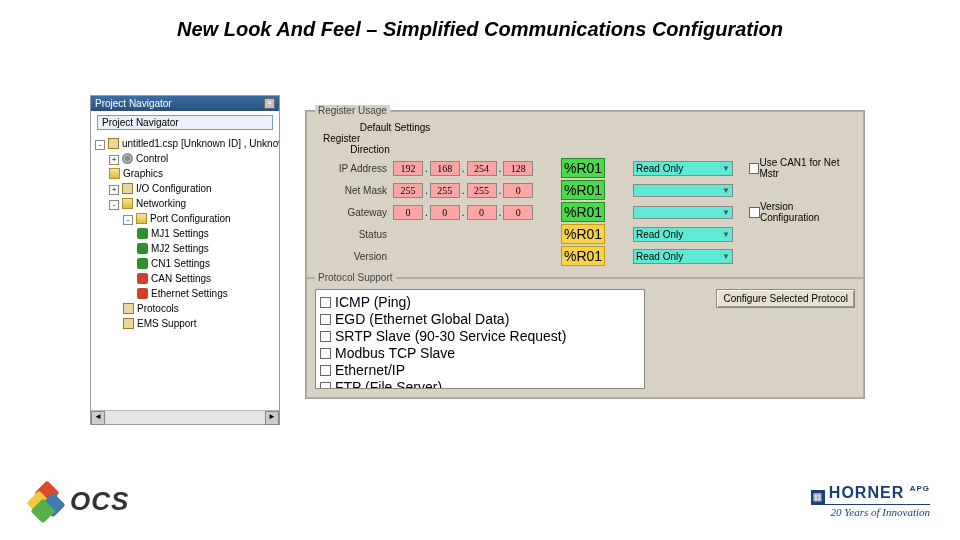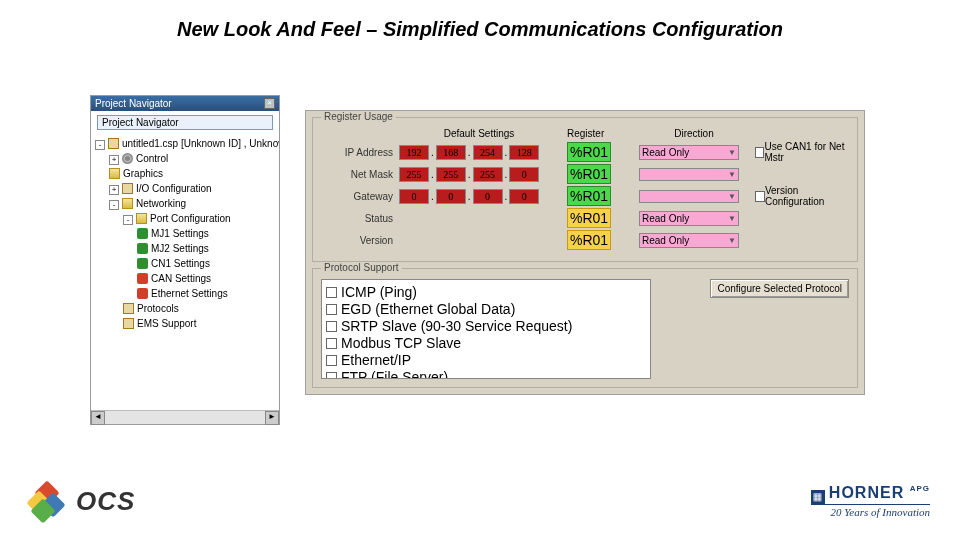--- a/index.html
+++ b/index.html
@@ -78,60 +78,59 @@
   .config-panel{
     position:absolute;
     left:215px; top:15px;
     width:560px;
     background:#d8d2c4;
     border:1px solid #a0a0a0;
     font-size:10px;
   }
   .groupbox{
     border:1px solid #b0b0a0;
-    margin:6px;
     position:relative;
     padding:10px 8px 8px 8px;
   }
   .group-legend{
     position:absolute;top:-7px;left:8px;
     background:#d8d2c4;padding:0 3px;font-size:10px;color:#444;
   }
-  .hdr-row{display:flex;margin-bottom:4px;}
+  .hdr-row{display:flex;margin-bottom:4px;flex-direction:column;}
   .lbl-col{width:78px;text-align:right;padding-right:6px;color:#333;}
   .set-col{width:160px;}
   .reg-col{width:80px;text-align:left;padding-left:8px;}
   .dir-col{width:110px;}
   .cb-col{flex:1;padding-left:6px;display:flex;align-items:center;}
   .row{display:flex;align-items:center;margin-bottom:4px;height:18px;}
-  .oct{width:30px;text-align:center;border:1px solid #888;background:#b91c1c;font:10px Tahoma;padding:1px 0;}
+  .oct{width:30px;text-align:center;border:1px solid #888;background:#fca5a5;font:10px Tahoma;padding:1px 0;}
   .dot{padding:0 2px;}
   .reg-chip{width:40px;padding:1px 2px;font-size:14px;color:#000;background:#4bd84b;border:1px solid #2a8a2a;text-align:left;}
   .reg-chip.empty{background:#4bd84b;}
-  .dir-select{width:100px;border:1px solid #888;background:#f9a8d4;display:flex;justify-content:space-between;align-items:center;padding:1px 2px;font-size:10px;cursor:pointer;}
+  .dir-select{width:100px;border:1px solid #888;background:#5eead4;display:flex;justify-content:space-between;align-items:center;padding:1px 2px;font-size:10px;cursor:pointer;}
   .dir-select .arrow{font-size:8px;color:#555;}
   .chk{width:11px;height:11px;border:1px solid #666;background:#fff;cursor:pointer;}
 
   .proto-box{
     background:#fff;border:1px solid #888;
     width:330px;height:100px;padding:4px;overflow:auto;
   }
   .proto-item{display:flex;align-items:center;gap:4px;margin-bottom:1px;font-size:14px;}
   .proto-right{flex:1;display:flex;justify-content:flex-end;align-items:flex-start;padding-left:10px;}
   .btn{
     background:#e6e0d2;border:1px solid #8a8a7a;
     padding:3px 6px;font-size:10px;cursor:pointer;
     box-shadow:1px 1px 0 #fff inset, -1px -1px 0 #999 inset;
   }
   .proto-row{display:flex;}
 
   .logo-left{
     position:absolute;left:30px;bottom:22px;
     font:italic bold 26px Arial;color:#333;letter-spacing:1px;
-    display:flex;align-items:center;gap:12px;justify-content:flex-end;
+    display:flex;align-items:center;gap:6px;justify-content:flex-end;
   }
   .logo-left .sw{display:inline-block;width:34px;height:34px;position:relative;}
   .logo-left .sw span{position:absolute;width:18px;height:18px;border-radius:3px;transform:rotate(45deg);}
   .sw1{background:#d94a2c;left:8px;top:0;}
   .sw2{background:#f5c93f;left:0;top:10px;}
   .sw3{background:#3f7ab5;left:14px;top:12px;}
   .sw4{background:#5aae4a;left:4px;top:18px;}
 
   .logo-right{
     position:absolute;right:30px;bottom:22px;text-align:right;

